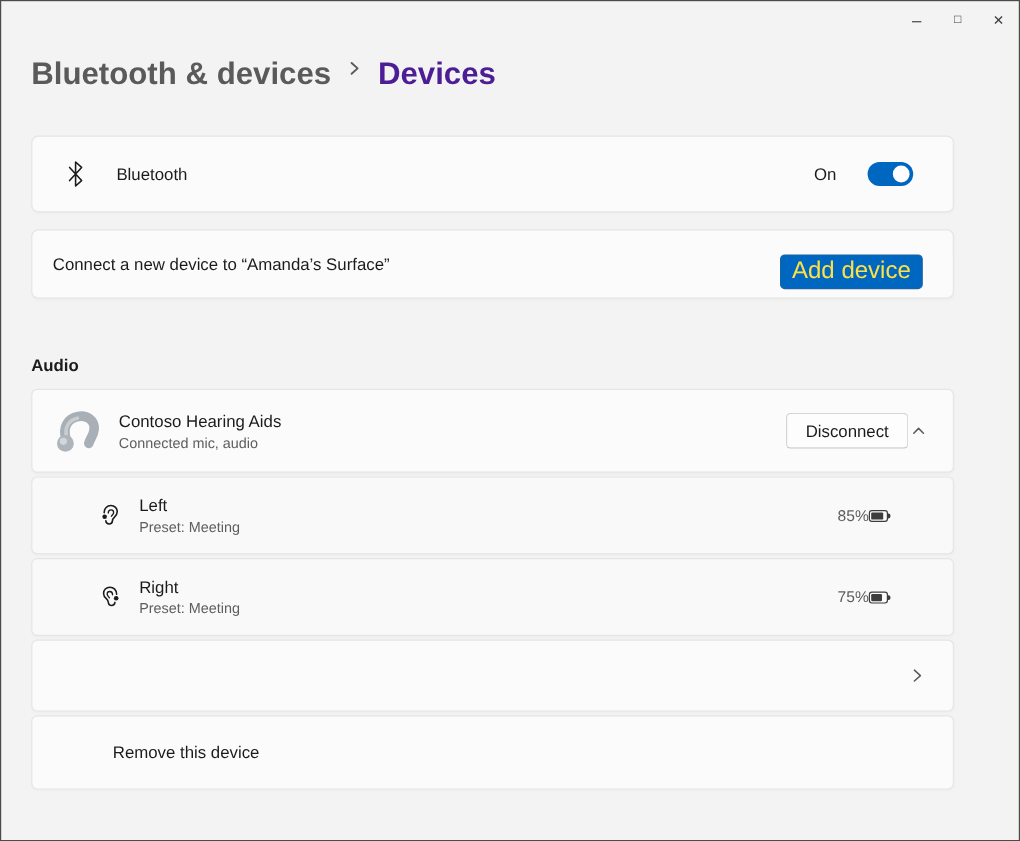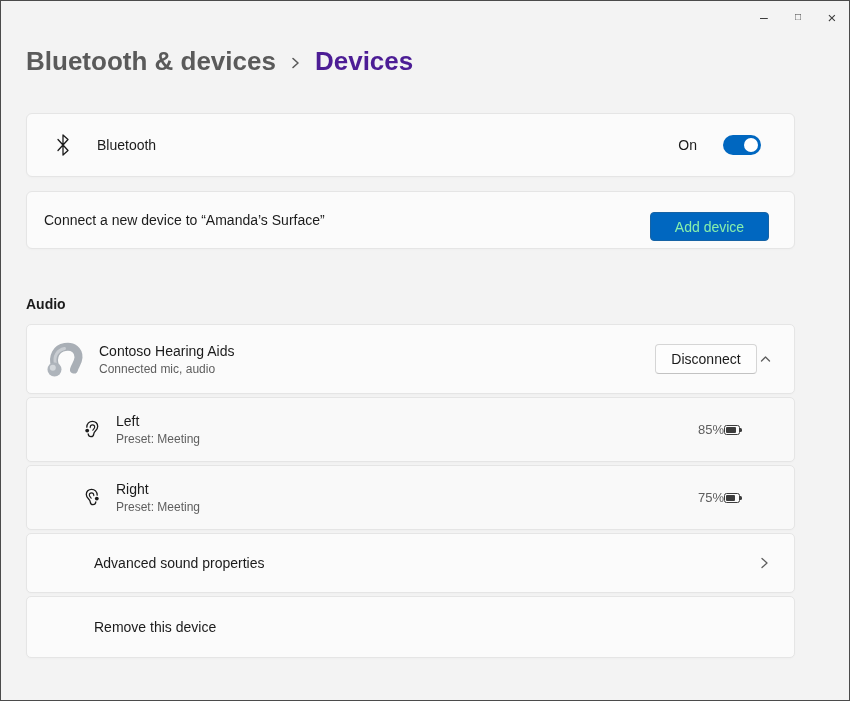--- a/index.html
+++ b/index.html
@@ -10,21 +10,21 @@
     -webkit-font-smoothing:antialiased;
   }
   
   .titlebar{height:32px;display:flex;justify-content:flex-end;align-items:stretch;}
   .winbtn{width:34px;display:flex;align-items:center;justify-content:center;color:#3d3d3d;cursor:default;}
   .winbtn.min{font-size:14px;}
   .winbtn.max{font-size:10px;padding-bottom:1px;}
   .winbtn.close{font-size:15px;}
   
   .content{padding:0 54px 0 25px;}
-  .breadcrumb{display:flex;align-items:center;gap:14px;margin:12px 0 36px;font-size:26px;font-weight:600;line-height:32px;}
+  .breadcrumb{display:flex;align-items:flex-start;gap:14px;margin:12px 0 36px;font-size:26px;font-weight:600;line-height:32px;}
   .crumb-parent{color:#5a5a5a;}
   .crumb-current{color:#4c1d95;}
   .crumb-sep{display:flex;align-items:center;padding-top:3px;}
   
   .card{
     background:#fbfbfb;border:1px solid #e5e5e5;border-radius:6px;
     display:flex;align-items:center;box-sizing:border-box;
     box-shadow:0 1px 2px rgba(0,0,0,0.02);
   }
   .spacer{flex:1;}
@@ -34,21 +34,21 @@
   .card-bluetooth{height:64px;padding:0 33px 0 27px;margin-bottom:14px;}
   .bt-icon{width:18px;display:flex;justify-content:center;}
   .card-bluetooth .row-text{margin-left:25px;}
   .toggle-label{font-size:14px;margin-right:26px;}
   .toggle{width:38px;height:20px;border-radius:10px;background:#0067C0;position:relative;flex:0 0 auto;cursor:pointer;}
   .toggle .knob{position:absolute;right:3px;top:3px;width:14px;height:14px;border-radius:50%;background:#ffffff;}
   .card-add{height:58px;padding:0 25px 0 17px;}
   .card-add .row-title{font-size:14px;}
   .btn-accent{
     min-width:119px;height:29px;box-sizing:border-box;border-radius:4px;
-    background:#0067C0;border:1px solid #1663a5;color:#86efac;font-size:14px;
+    background:#0067C0;border:1px solid #1663a5;color:#fde047;font-size:20px;
     display:flex;align-items:center;justify-content:center;cursor:pointer;
     font-family:"Liberation Sans", sans-serif;
     margin-top:13px;
   }
   .btn-plain{
     width:118px;height:30px;box-sizing:border-box;border-radius:4px;
     background:#fdfdfd;border:1px solid #d5d5d5;border-bottom-color:#c2c2c2;
     color:#1b1b1b;font-size:14px;display:flex;align-items:center;justify-content:center;
     cursor:pointer;font-family:"Liberation Sans", sans-serif;
   }
@@ -178,21 +178,20 @@
         <div class="spacer"></div>
         <div class="battery-group">
           <span class="battery-text">75%</span>
           <span class="battery">
             <span class="battery-fill" style="width: 9px;"></span>
           </span>
         </div>
       </div>
 
       <div class="card exp-row exp-advanced">
-        <span class="row-title">Advanced sound properties</span>
         <div class="spacer"></div>
         <span class="chevron">
           <svg width="12" height="14" viewBox="0 0 12 14">
               <path d="M4 2.5 L9 7 L4 11.5" fill="none" stroke="#5c5c5c" stroke-width="1.3" stroke-linecap="round" stroke-linejoin="round"></path>
             </svg>
         </span>
       </div>
 
       <div class="card exp-row exp-remove">
         <span class="row-title">Remove this device</span>

